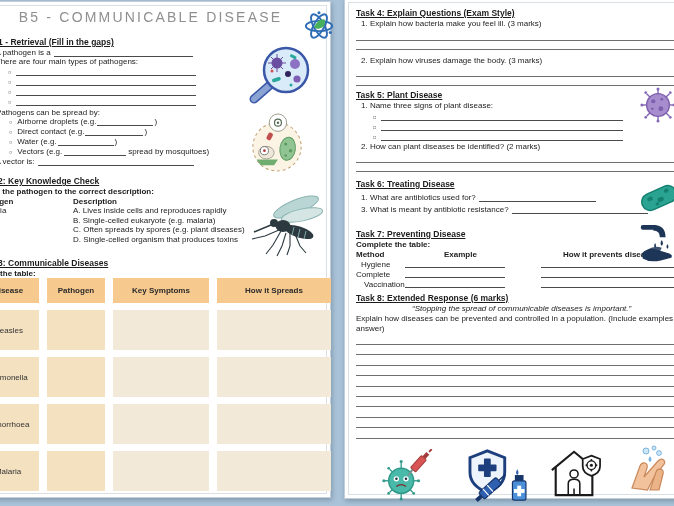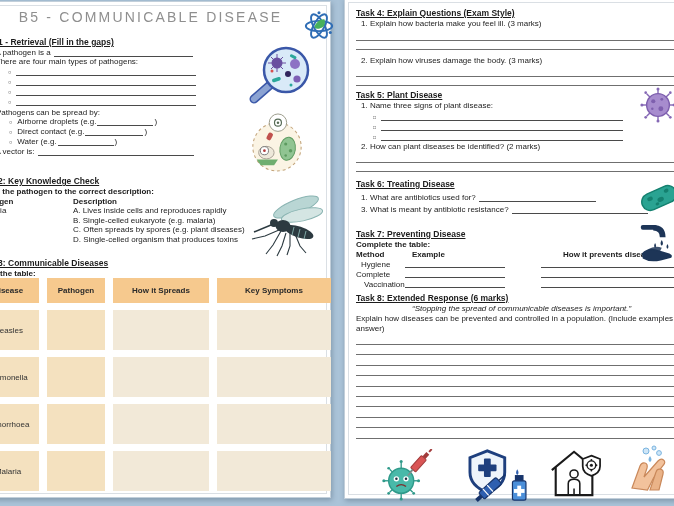--- a/index.html
+++ b/index.html
@@ -150,20 +150,25 @@
     <div class="lrow brow t" style="margin-left:32px">
       <span>Direct contact (e.g.</span>
         <div class="blw" style="width:58px;margin:0 1px"></div>
         <span>)</span>
     </div>
     <div class="lrow brow t" style="margin-left:32px">
       <span>Water (e.g.</span>
         <div class="blw" style="width:56px;margin:0 1px"></div>
         <span>)</span>
     </div>
+    <div class="lrow brow t" style="margin-left:32px">
+      <span>Vectors (e.g.</span>
+        <div class="blw" style="width:62px;margin:0 2px"></div>
+        <span>spread by mosquitoes)</span>
+    </div>
     <div class="row t" style="margin-left:10px;width:207px;height:10px">
       <span>4. A vector is:</span>
         <div class="bl" style="margin-left:3px"></div>
     </div>
   </div>
 
   <div class="blk" style="left:6px;top:174px;width:330px">
     <div class="hd">Task 2: Key Knowledge Check</div>
     <div class="t b" style="height:10px">Match the pathogen to the correct description:</div>
     <div class="t2grid">
@@ -181,22 +186,22 @@
   </div>
 
   <div class="blk" style="left:6px;top:256px">
     <div class="hd">Task 3: Communicable Diseases</div>
     <div class="t b">Fill in the table:</div>
   </div>
 
   <div class="t3">
     <div class="th">Disease</div>
     <div class="th">Pathogen</div>
+    <div class="th">Key Symptoms</div>
     <div class="th">How it Spreads</div>
-    <div class="th">Key Symptoms</div>
 
     <div class="td1">Measles</div>
     <div class="td2"></div>
     <div class="td3"></div>
     <div class="td3"></div>
 
     <div class="td1">Salmonella</div>
     <div class="td2"></div>
     <div class="td3"></div>
     <div class="td3"></div>
@@ -253,21 +258,21 @@
       <span>3. What is meant by antibiotic resistance?</span>
         <div class="bl" style="margin-left:3px"></div>
     </div>
   </div>
 
   <div class="blk rp" style="top:230px">
     <div class="hd">Task 7: Preventing Disease</div>
     <div class="t b" style="height:10px">Complete the table:</div>
     <div class="t7 t b" style="height:10px">
       <span style="left:0">Method</span>
-      <span style="left:56px">Example</span>
+      <span style="left:88px">Example</span>
       <span style="left:207px">How it prevents disease</span>
     </div>
     <div class="t7 t" style="height:10px">
       <span style="left:5px">Hygiene</span>
       <div class="t7line" style="left:49px;width:100px"></div>
       <div class="t7line" style="left:185px;width:152px"></div>
     </div>
     <div class="t7 t" style="height:10px">
       <span style="left:0">Complete</span>
       <div class="t7line" style="left:49px;width:100px"></div>

